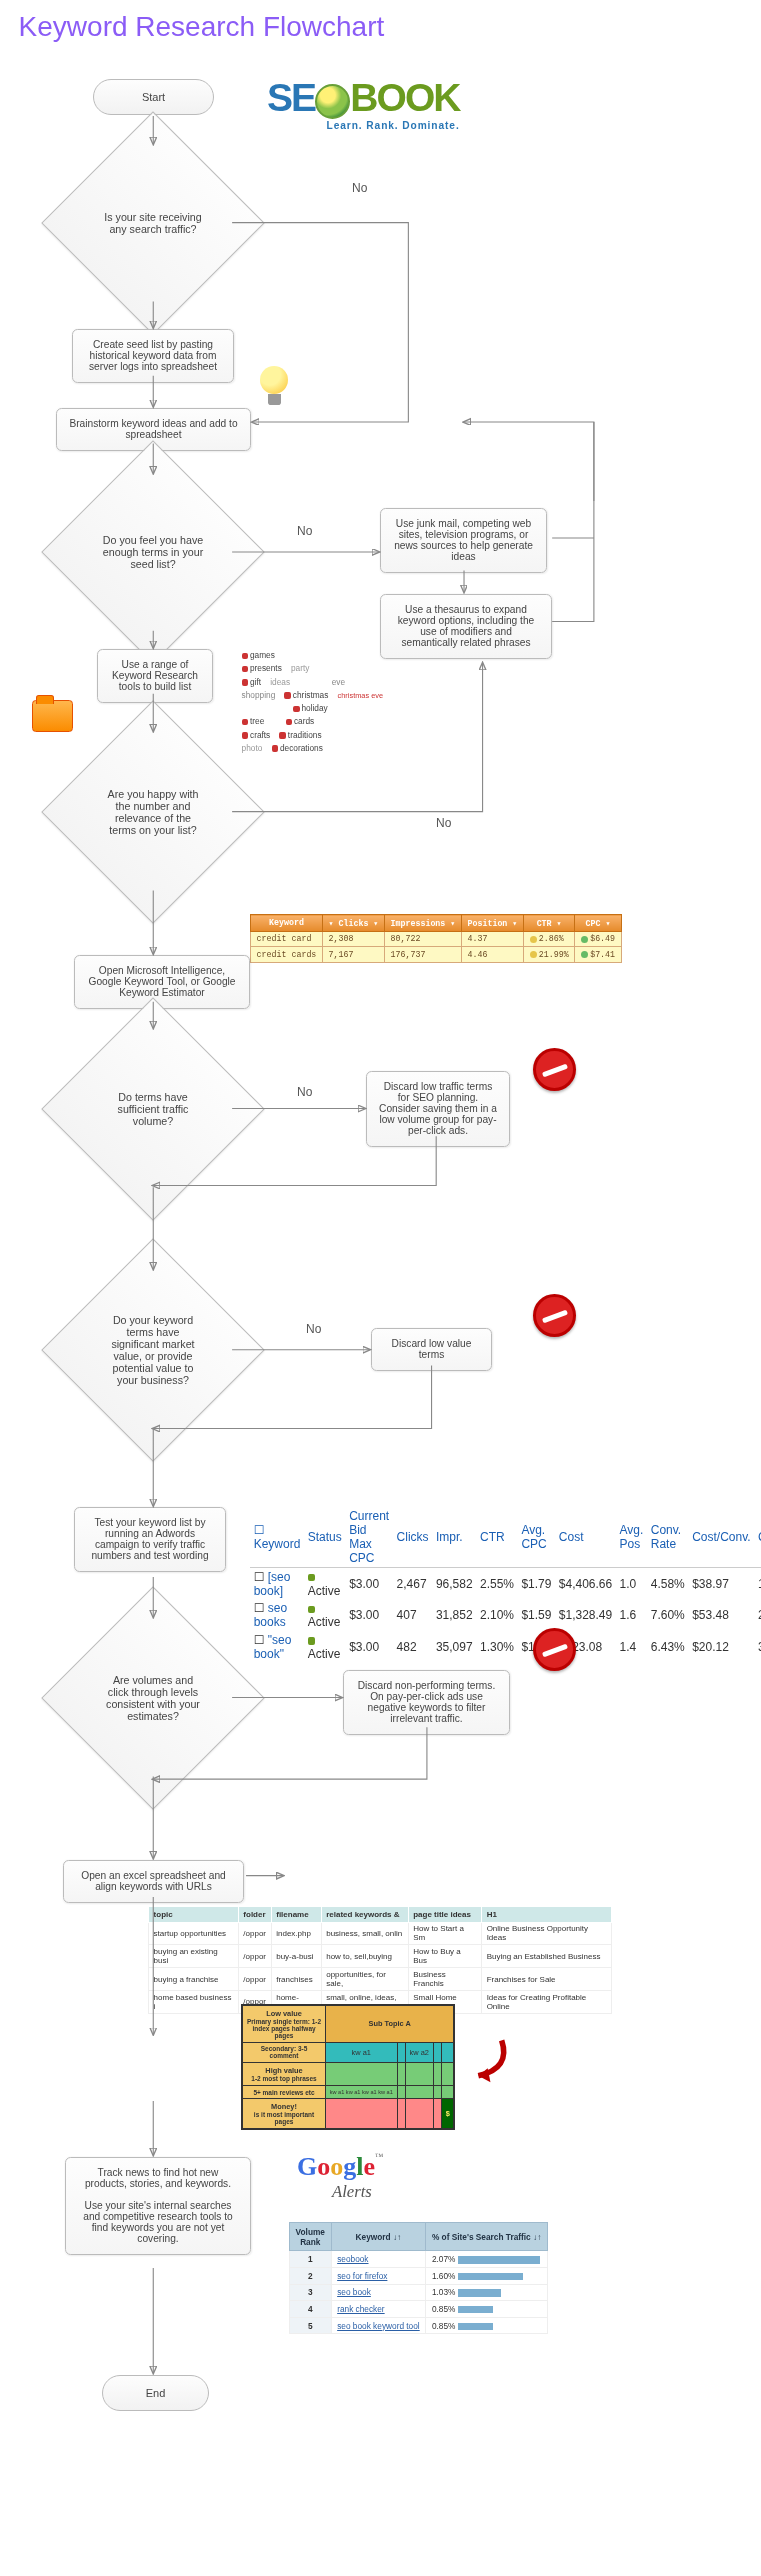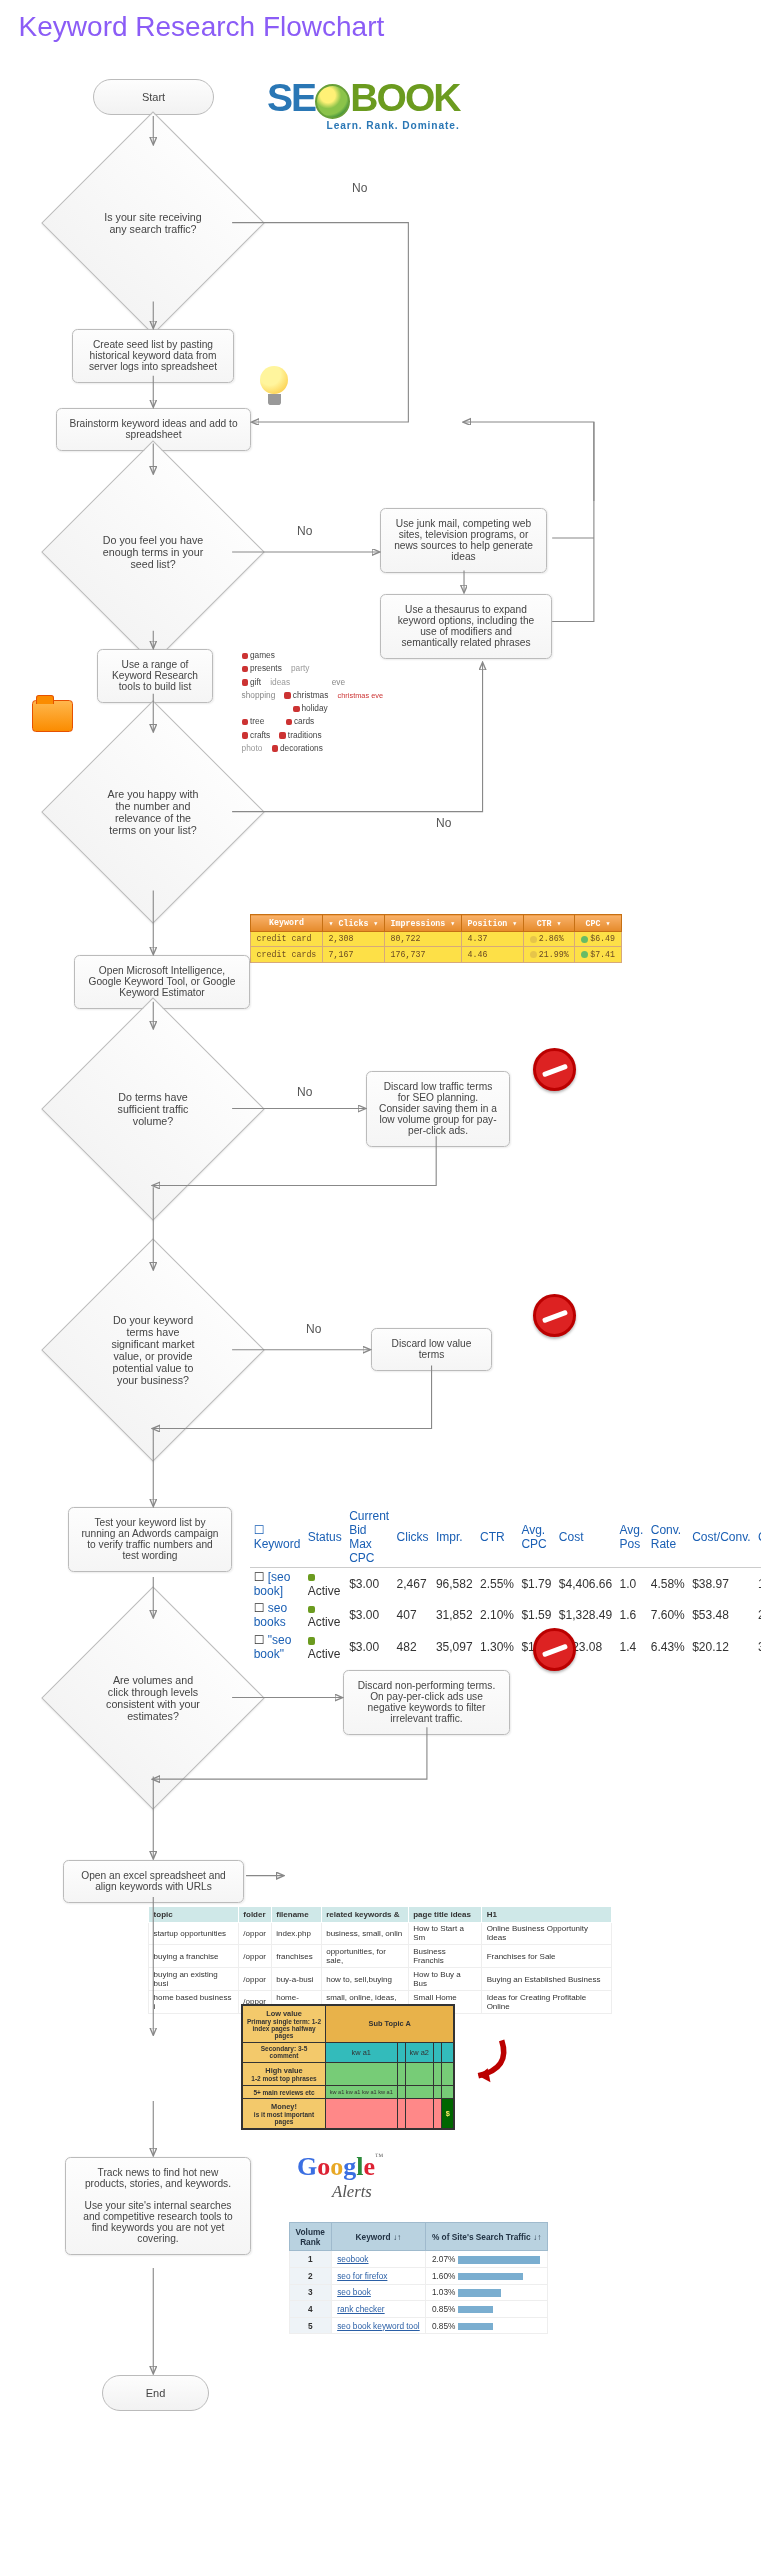--- a/index.html
+++ b/index.html
@@ -161,21 +161,21 @@
   .metrics th {
     background: linear-gradient(#f9b26a,#e58a2a);
     color:#fff;
     border:0.9px solid #c67014;
     padding:2.8px 5.6px;
     font-weight:bold;
     font-family:"Courier New",monospace;
   }
   .metrics td {
     border:0.9px solid #d7a97a;
-    background:#fde047;
+    background:#fef9c3;
     padding:2.8px 5.6px;
     font-family:"Courier New",monospace;
     color:#6b4a24;
   }
   .metrics .led{display:inline-block;width:7.4px;height:7.4px;border-radius:50%;vertical-align:middle;margin-right:1.9px;}
   
   .adwords {
     position:absolute;
     font-size:12px;
     color:#333;
@@ -347,21 +347,21 @@
   <div class="diamond-wrap" style="left:74px;top:1271px;">
     <div class="diamond"></div>
     <div class="diamond-text">
         <span>Do your keyword terms have significant market value, or provide potential value to your business?</span>
       </div>
   </div>
   <div class="edge-label" style="left:306px;top:1322px;">No</div>
   <div class="box" style="left:371px;top:1328px;width:121px;"><span>Discard low value terms</span></div>
   <div class="stop" style="left:533px;top:1294px;"></div>
 
-  <div class="box" style="left:68px;top:1507px;width:164px;"><span>Test your keyword list by running an Adwords campaign to verify traffic numbers and test wording</span></div>
+  <div class="box" style="left:74px;top:1507px;width:152px;"><span>Test your keyword list by running an Adwords campaign to verify traffic numbers and test wording</span></div>
 
   <table class="adwords" style="left:250px;top:1507px;">
     <tbody>
         <tr>
       <th>☐ <span>Keyword</span></th>
           <th>Status</th>
       <th>Current Bid Max CPC</th>
           <th>Clicks</th>
       <th>Impr.</th>
           <th>CTR</th>
@@ -440,34 +440,34 @@
         </tr>
     <tr>
           <td>startup opportunities</td>
           <td>/oppor</td>
           <td>index.php</td>
           <td>business, small, onlin</td>
           <td>How to Start a Sm</td>
           <td>Online Business Opportunity Ideas</td>
         </tr>
     <tr>
+          <td>buying an existing busi</td>
+          <td>/oppor</td>
+          <td>buy-a-busi</td>
+          <td>how to, sell,buying</td>
+          <td>How to Buy a Bus</td>
+          <td>Buying an Established Business</td>
+        </tr>
+    <tr>
           <td>buying a franchise</td>
           <td>/oppor</td>
           <td>franchises</td>
           <td>opportunities, for sale,</td>
           <td>Business Franchis</td>
           <td>Franchises for Sale</td>
-        </tr>
-    <tr>
-          <td>buying an existing busi</td>
-          <td>/oppor</td>
-          <td>buy-a-busi</td>
-          <td>how to, sell,buying</td>
-          <td>How to Buy a Bus</td>
-          <td>Buying an Established Business</td>
         </tr>
     <tr>
           <td>home based business i</td>
           <td>/oppor</td>
           <td>home-base</td>
           <td>small, online, ideas, ir</td>
           <td>Small Home Base</td>
           <td>Ideas for Creating Profitable Online</td>
         </tr>
   </tbody>

